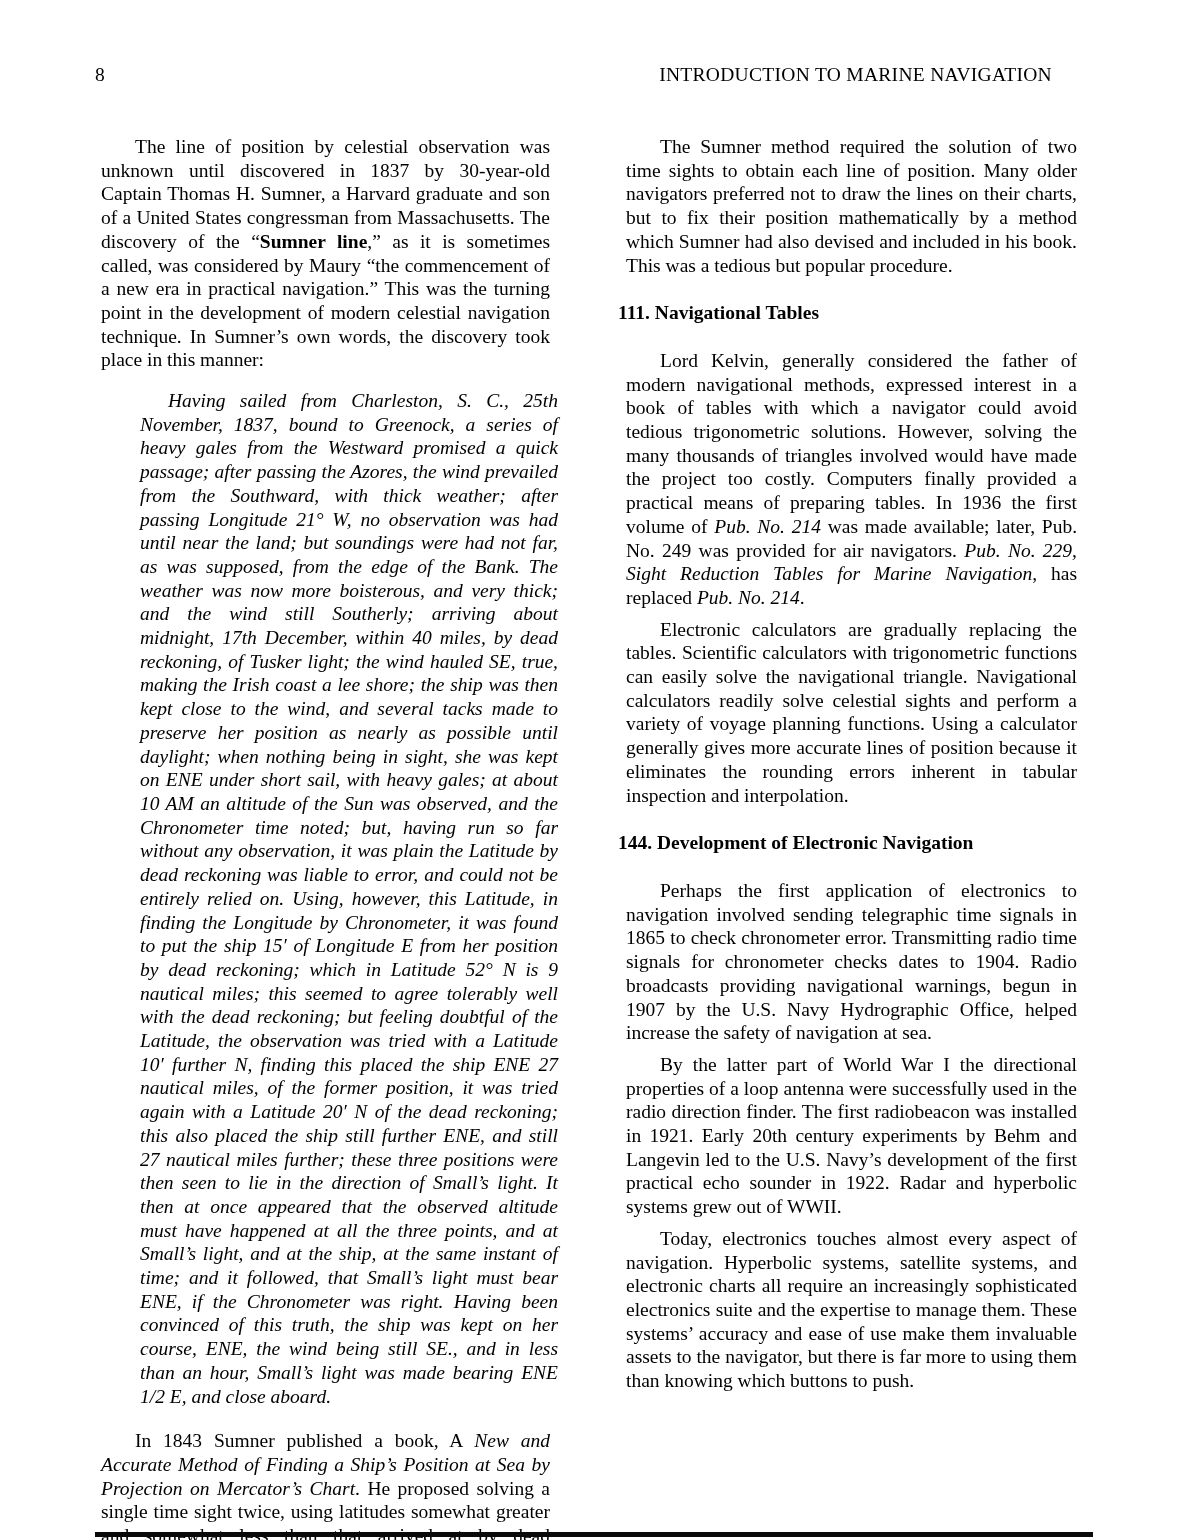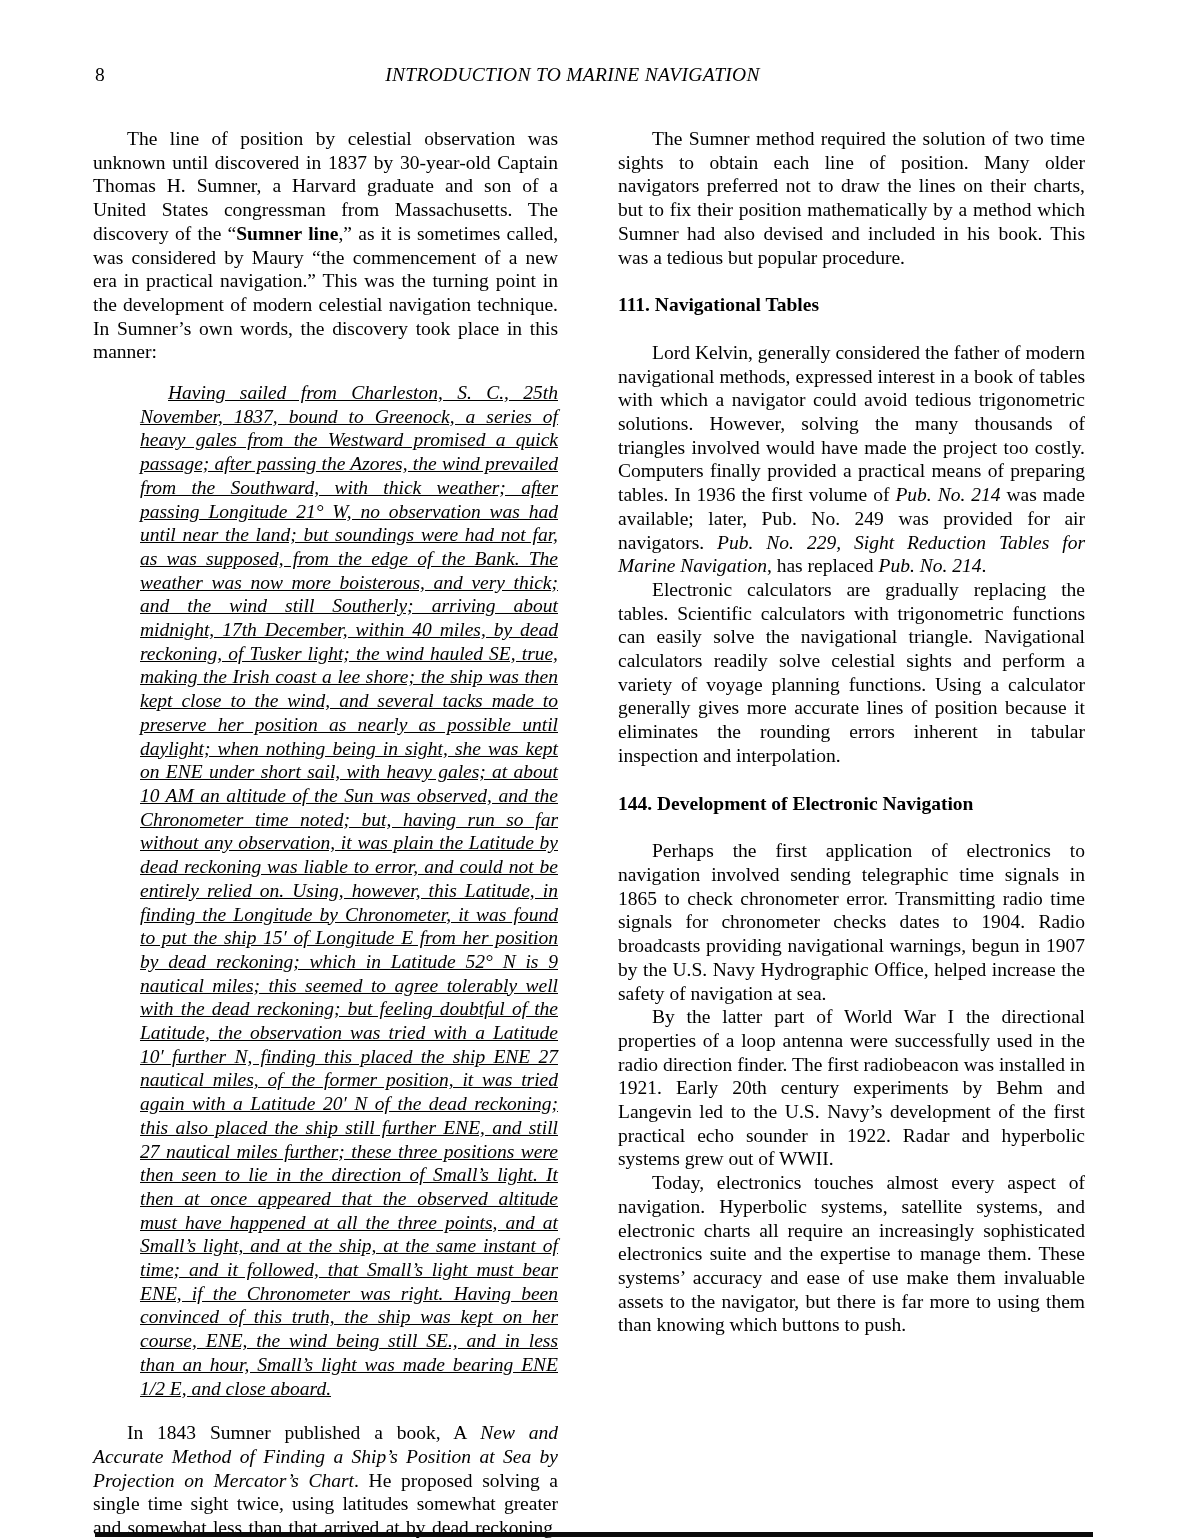--- a/index.html
+++ b/index.html
@@ -28,46 +28,44 @@
   .page-number {
     position: absolute;
     left: 2px;
     top: 0;
   }
   .running-title {
     position: absolute;
     left: 0;
     right: 0;
     top: 0;
-    text-align: center;
+    text-align: right;
     letter-spacing: 0.3px;
-    font-style: italic;
   }
   .column {
     position: absolute;
     top: 127px;
     font-size: 19.5px;
     line-height: 23.7px;
     text-align: justify;
     hyphens: auto;
     -webkit-hyphens: auto;
   }
   .column-left  { left: 93px;  width: 465px; }
   .column-right { left: 618px; width: 467px; }
   .para {
-    margin: 0;
+    margin: 8px;
     text-align: justify;
   }
   .indent { text-indent: 34px; }
   .quote {
     margin: 17px 0 21px 47px;
     font-style: italic;
     text-indent: 28px;
     text-align: justify;
-    text-decoration: underline;
   }
   .section-heading {
     font-size: 19.5px;
     line-height: 23.7px;
     font-weight: 700;
     margin: 24px 0 24px 0;
     text-align: left;
     text-indent: 0;
   }
   .b { font-weight: 700; }

